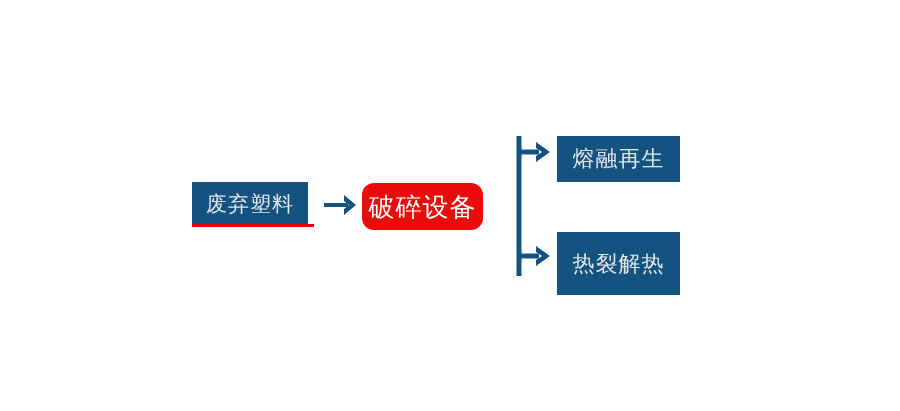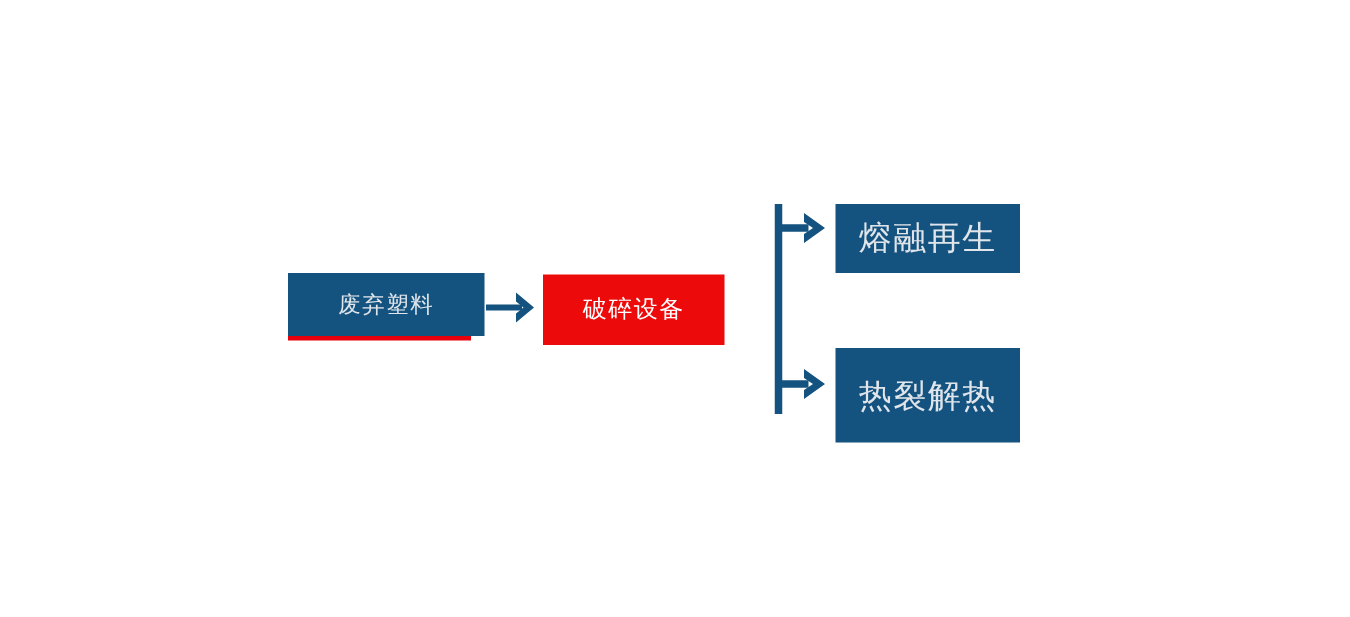--- a/index.html
+++ b/index.html
@@ -33,44 +33,45 @@
   }
   .node-label {
     display: block;
     line-height: 1;
   }
 
   
   .node--source {
     left: 192px;
     top: 182px;
-    width: 131px;
+    width: 116px;
     height: 42px;
     background: #14527f;
     color: #dfe5ea;
-    font-size: 15px;
+    font-size: 21px;
   }
   
   .accent-underline {
     position: absolute;
     left: 192px;
     top: 224px;
     width: 122px;
     height: 3px;
     background: #e8000d;
   }
 
   .node--process {
     left: 362px;
     top: 183px;
     width: 121px;
     height: 47px;
     background: #ec0a0a;
     color: #ffffff;
-    font-size: 16px;
+    font-size: 26px;
+    border-radius: 12px;
   }
 
   .node--out-top {
     left: 557px;
     top: 136px;
     width: 123px;
     height: 46px;
     background: #14527f;
     color: #dfe5ea;
     font-size: 22px;

